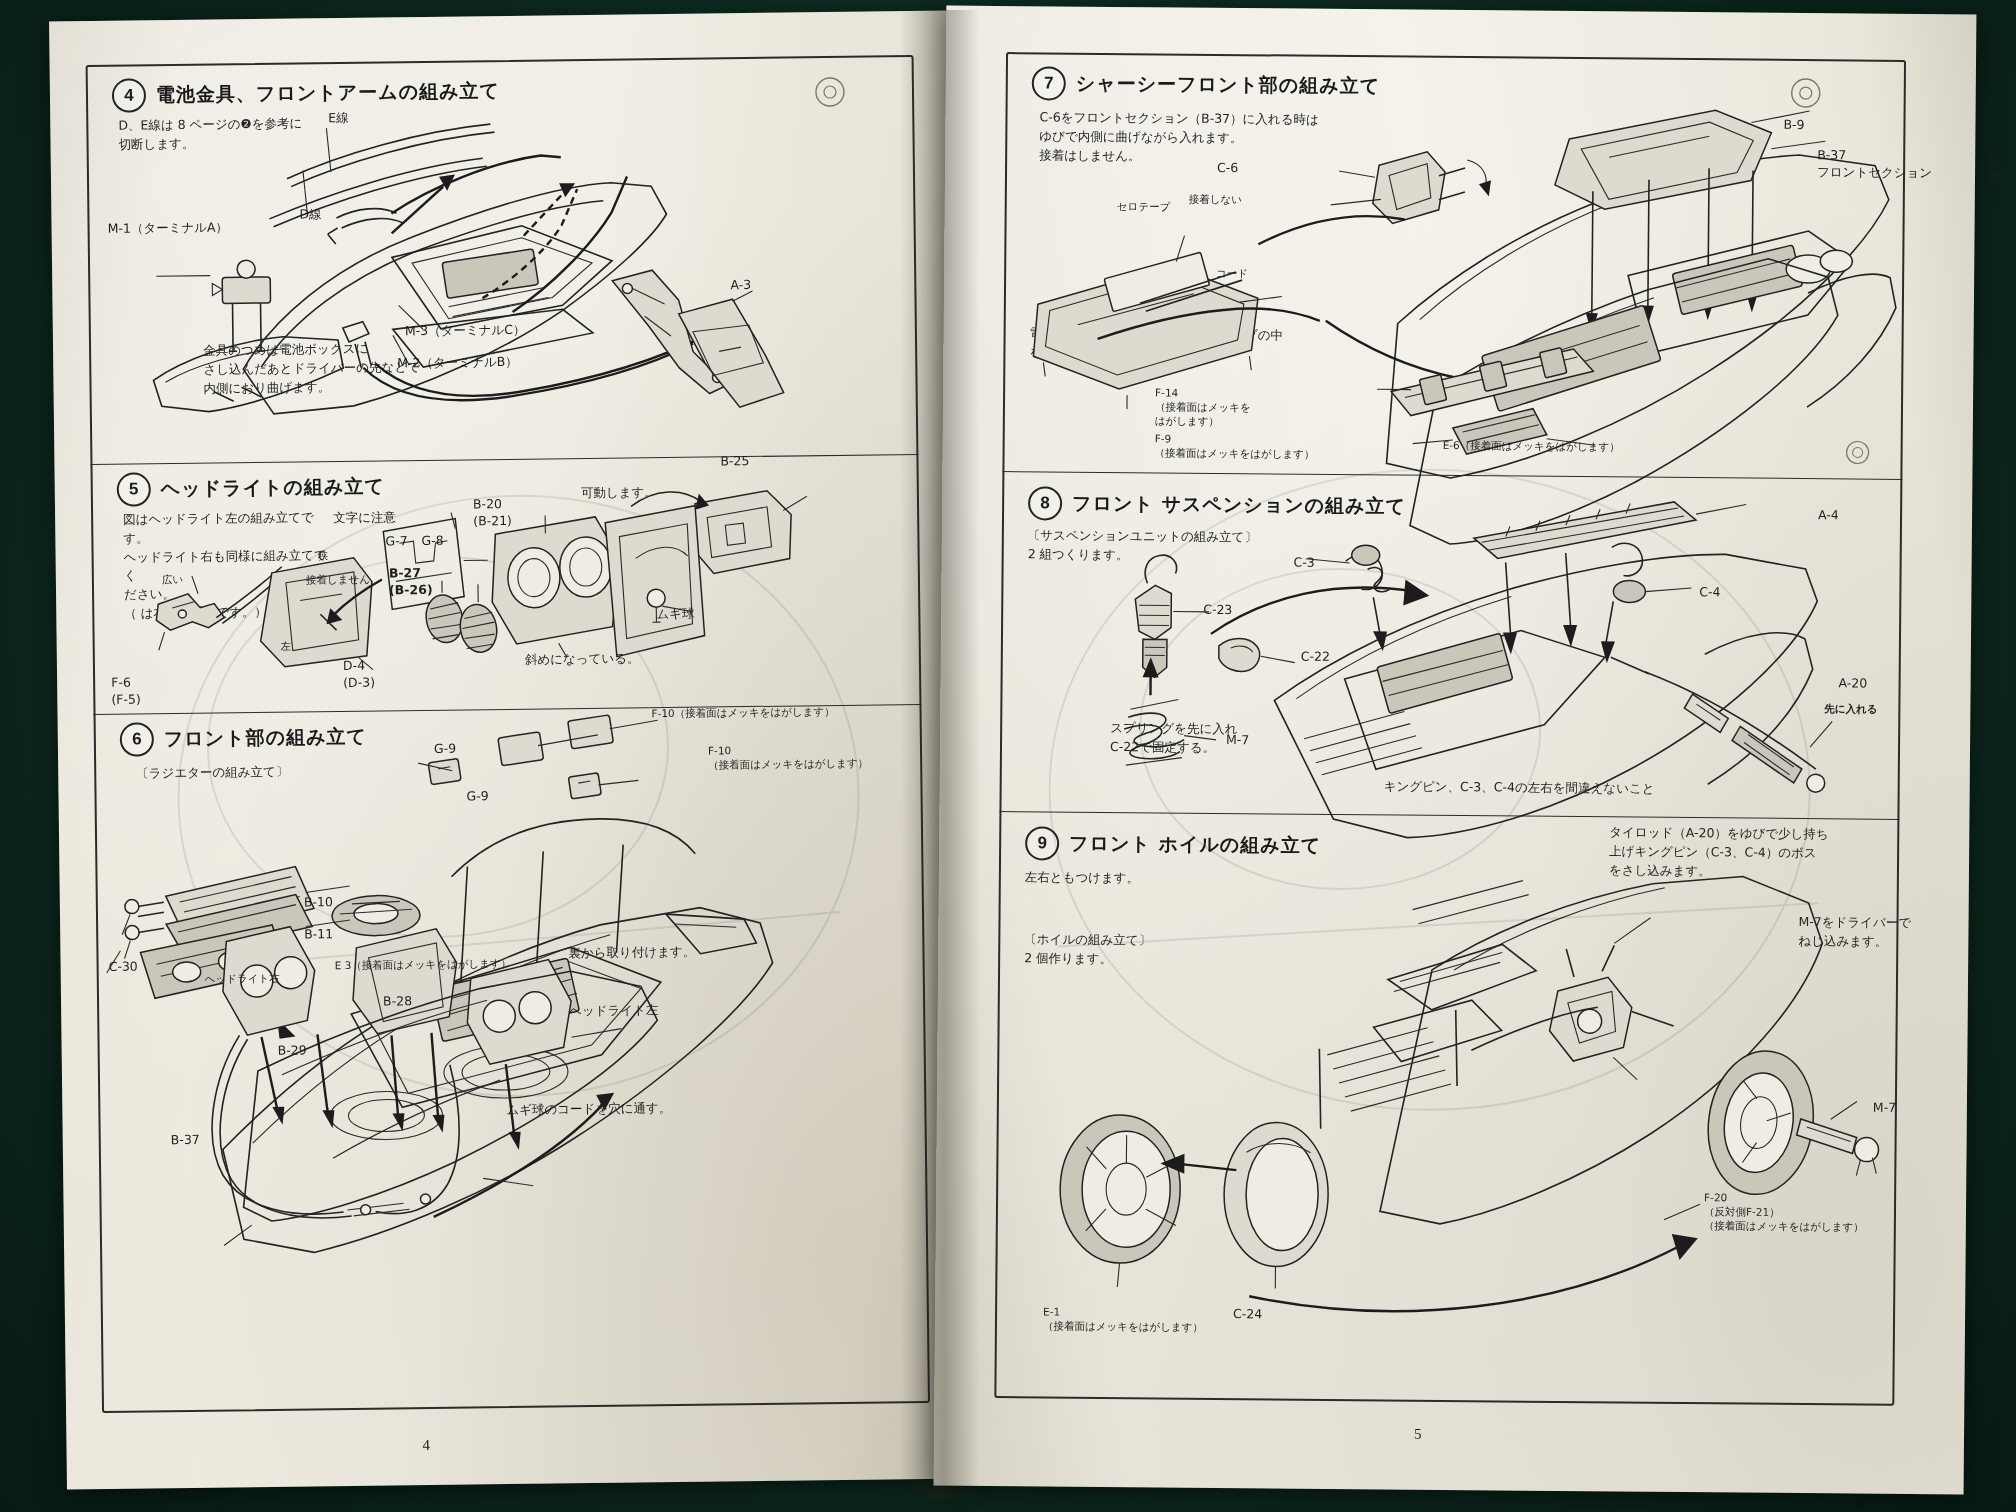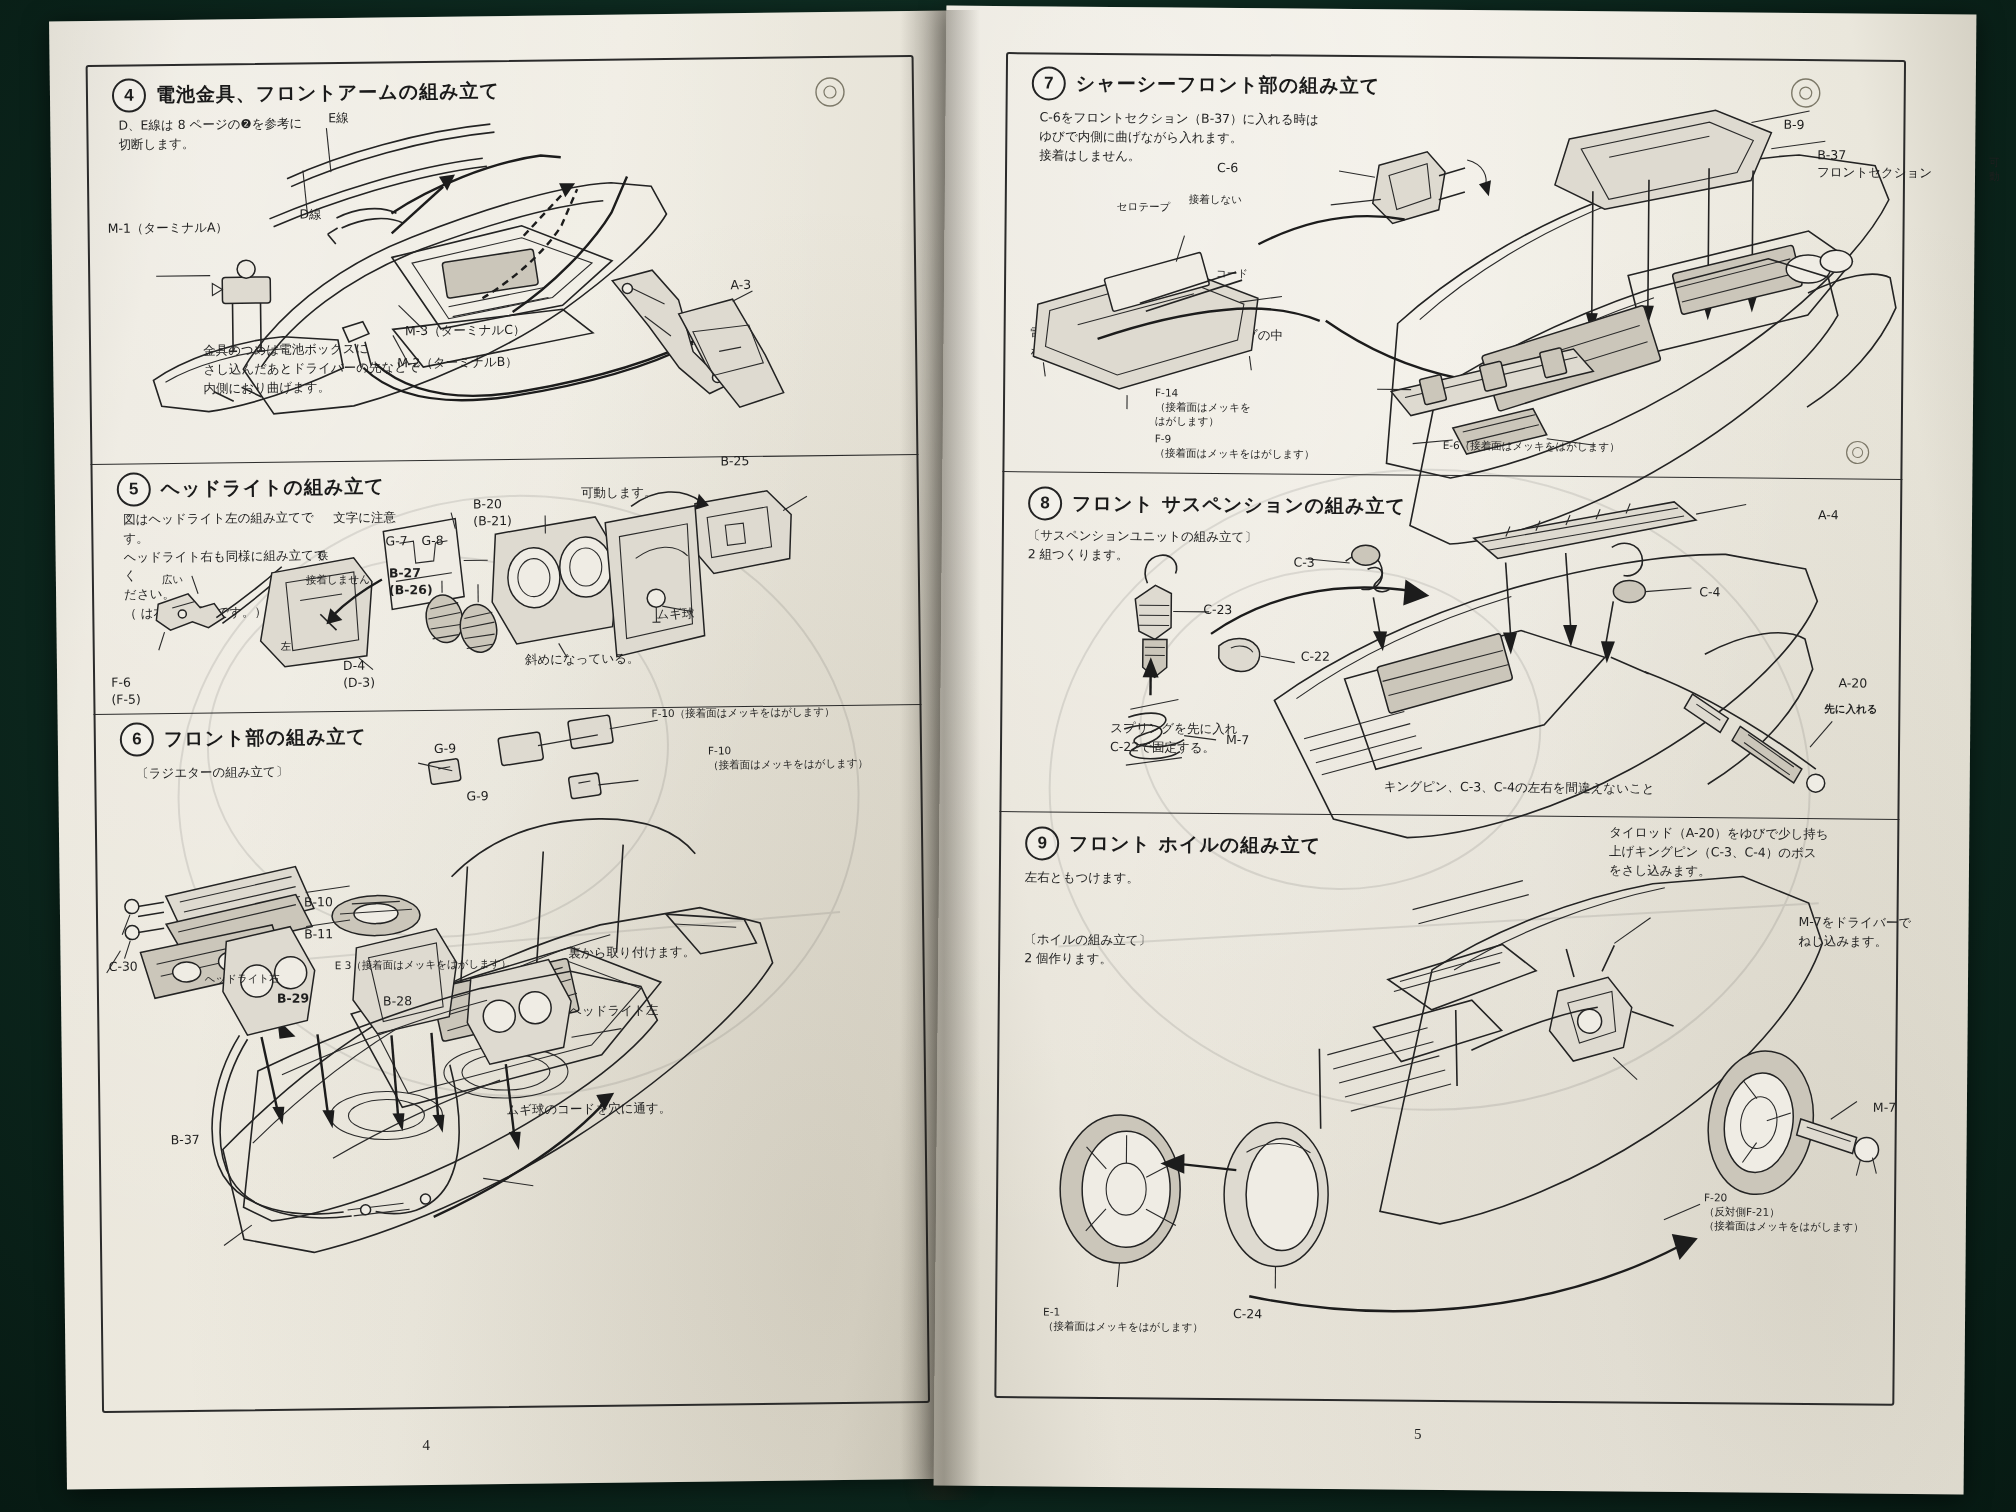--- a/index.html
+++ b/index.html
@@ -425,21 +425,21 @@
 
     <div class="lbl sm" style="left:594px; top:692px;">F-10（接着面はメッキをはがします）</div>
     <div class="lbl sm" style="left:650px; top:730px;">F-10
 （接着面はメッキをはがします）</div>
     <div class="lbl" style="left:376px; top:724px;">G-9</div>
     <div class="lbl" style="left:408px; top:772px;">G-9</div>
     <div class="lbl" style="left:244px; top:876px;">B-10</div>
     <div class="lbl" style="left:244px; top:908px;">B-11</div>
     <div class="lbl" style="left:48px; top:938px;">C-30</div>
     <div class="lbl sm" style="left:144px; top:952px;">ヘッドライト右</div>
-    <div class="lbl" style="left:216px; top:972px;font-weight:bold;">B-29</div>
+    <div class="lbl" style="left:216px; top:1024px;">B-29</div>
     <div class="lbl sm" style="left:274px; top:940px;">E 3（接着面はメッキをはがします）</div>
     <div class="lbl" style="left:322px; top:976px;">B-28</div>
     <div class="lbl" style="left:508px; top:988px;">ヘッドライト左</div>
     <div class="lbl" style="left:508px; top:930px;">裏から取り付けます。</div>
     <div class="lbl" style="left:444px; top:1086px;">ムギ球のコードを穴に通す。</div>
     <div class="lbl" style="left:108px; top:1112px;">B-37</div>
 
     <div class="pagenum" style="left:356px; top:1420px;">4</div>
   </div>
 

